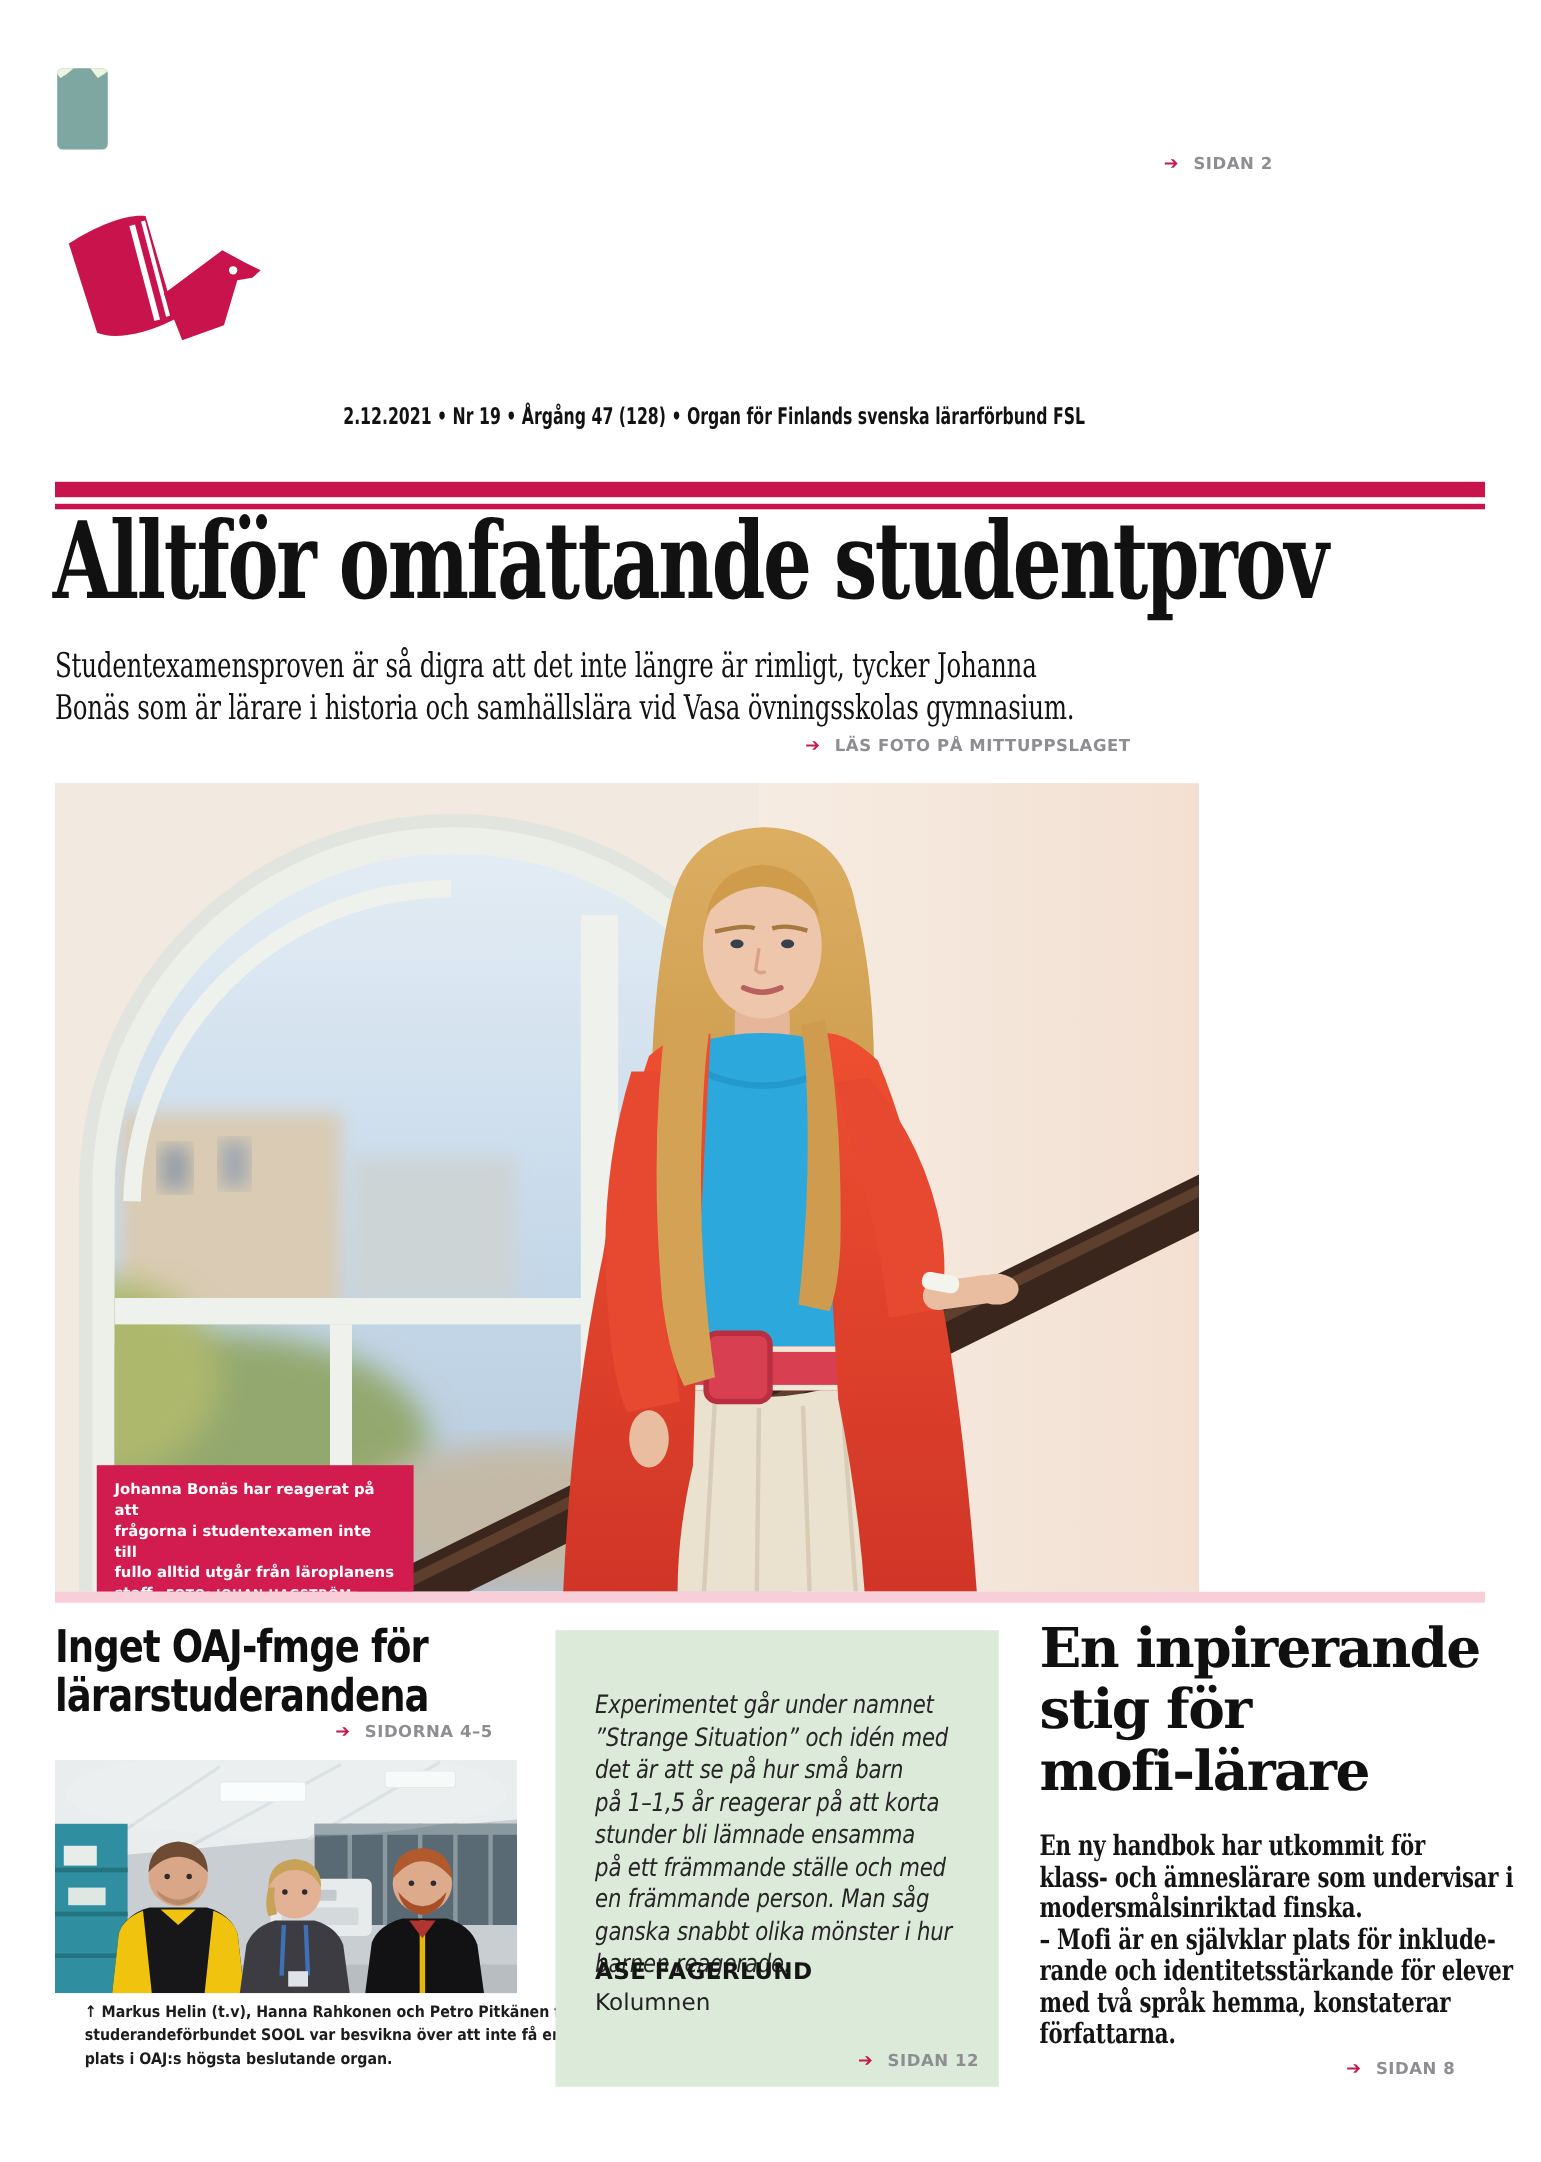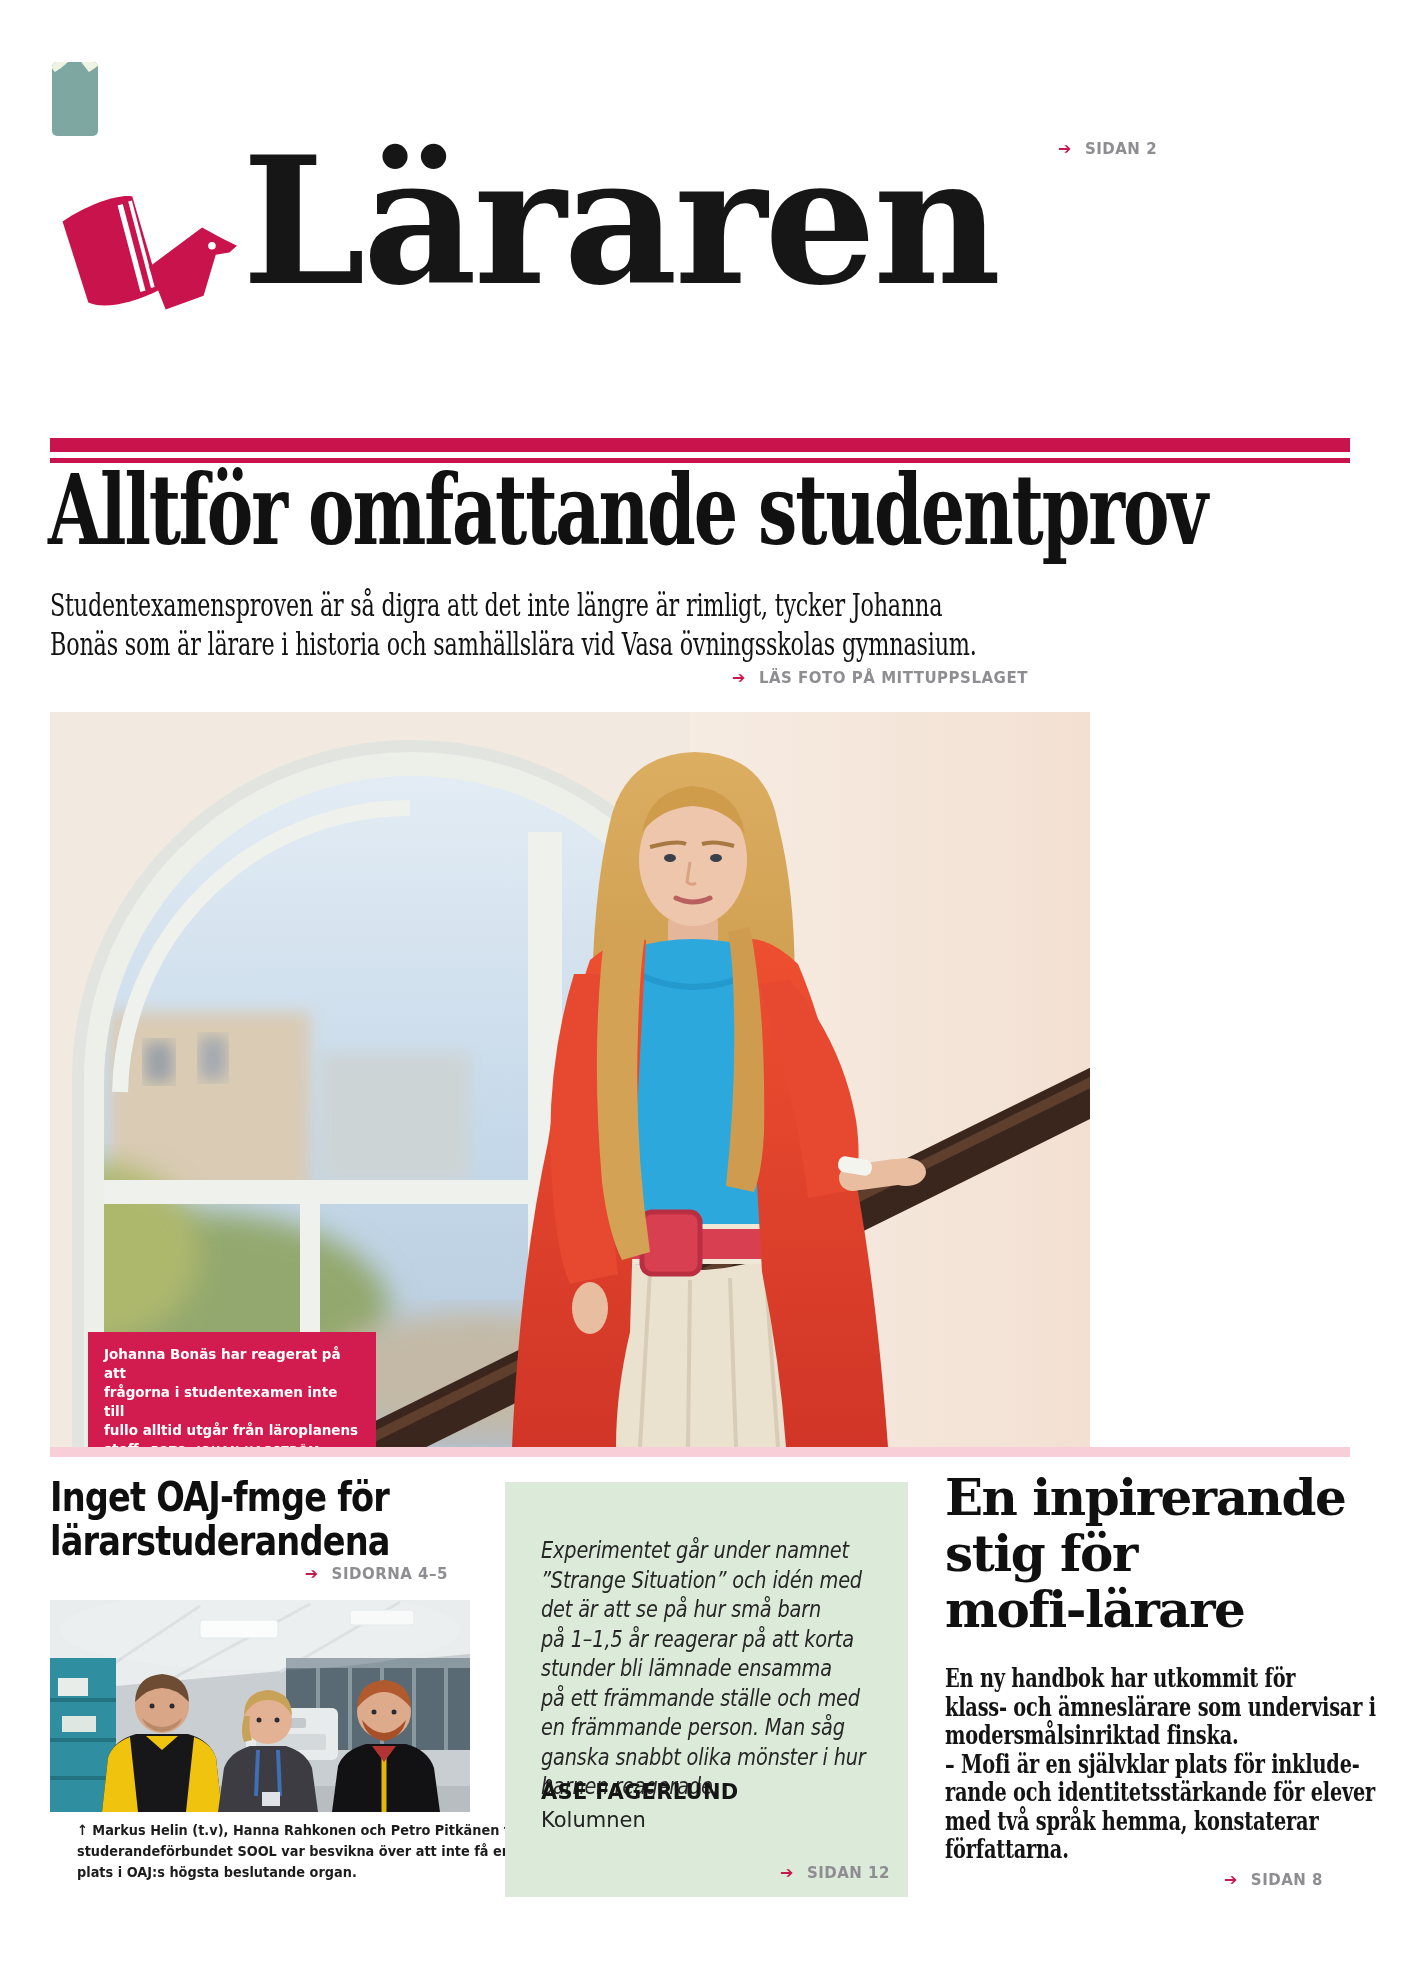--- a/index.html
+++ b/index.html
@@ -91,21 +91,23 @@
     <span class="arr">➔</span><span>SIDAN 2</span>
   </div>
 
   <svg class="logo-mark" viewBox="0 0 240 190">
     <path d="M6,60 C42,36 80,24 98,27 L134,150 C100,168 60,176 40,167 Z" fill="#C8134C"></path>
     <path d="M82,38 L112,152" stroke="#ffffff" stroke-width="7"></path>
     <path d="M95,33 L125,147" stroke="#ffffff" stroke-width="5"></path>
     <path d="M120,120 L190,68 L216,82 L236,92 L226,101 L208,104 L192,158 L142,176 Z" fill="#C8134C"></path>
     <circle cx="203" cy="92" r="5" fill="#ffffff"></circle>
   </svg>
-  <div class="logo-title">Läraren</div>
+  <div class="dateline-wrap">
+    <div class="cx68 dateline">2.12.2021 • Nr 19 • Årgång 47 (128) • Organ för Finlands svenska lärarförbund FSL</div>
+  </div>
 
   <div class="rule rule1"></div>
   <div class="rule rule2"></div>
 
   <div class="headline-wrap">
     <h1 class="cx72 headline">Alltför omfattande studentprov</h1>
   </div>
   <div class="deck-wrap">
     <div class="cx72 deck prel">Studentexamensproven är så digra att det inte längre är rimligt, tycker Johanna
 Bonäs som är lärare i historia och samhällslära vid Vasa övningsskolas gymnasium.</div>

